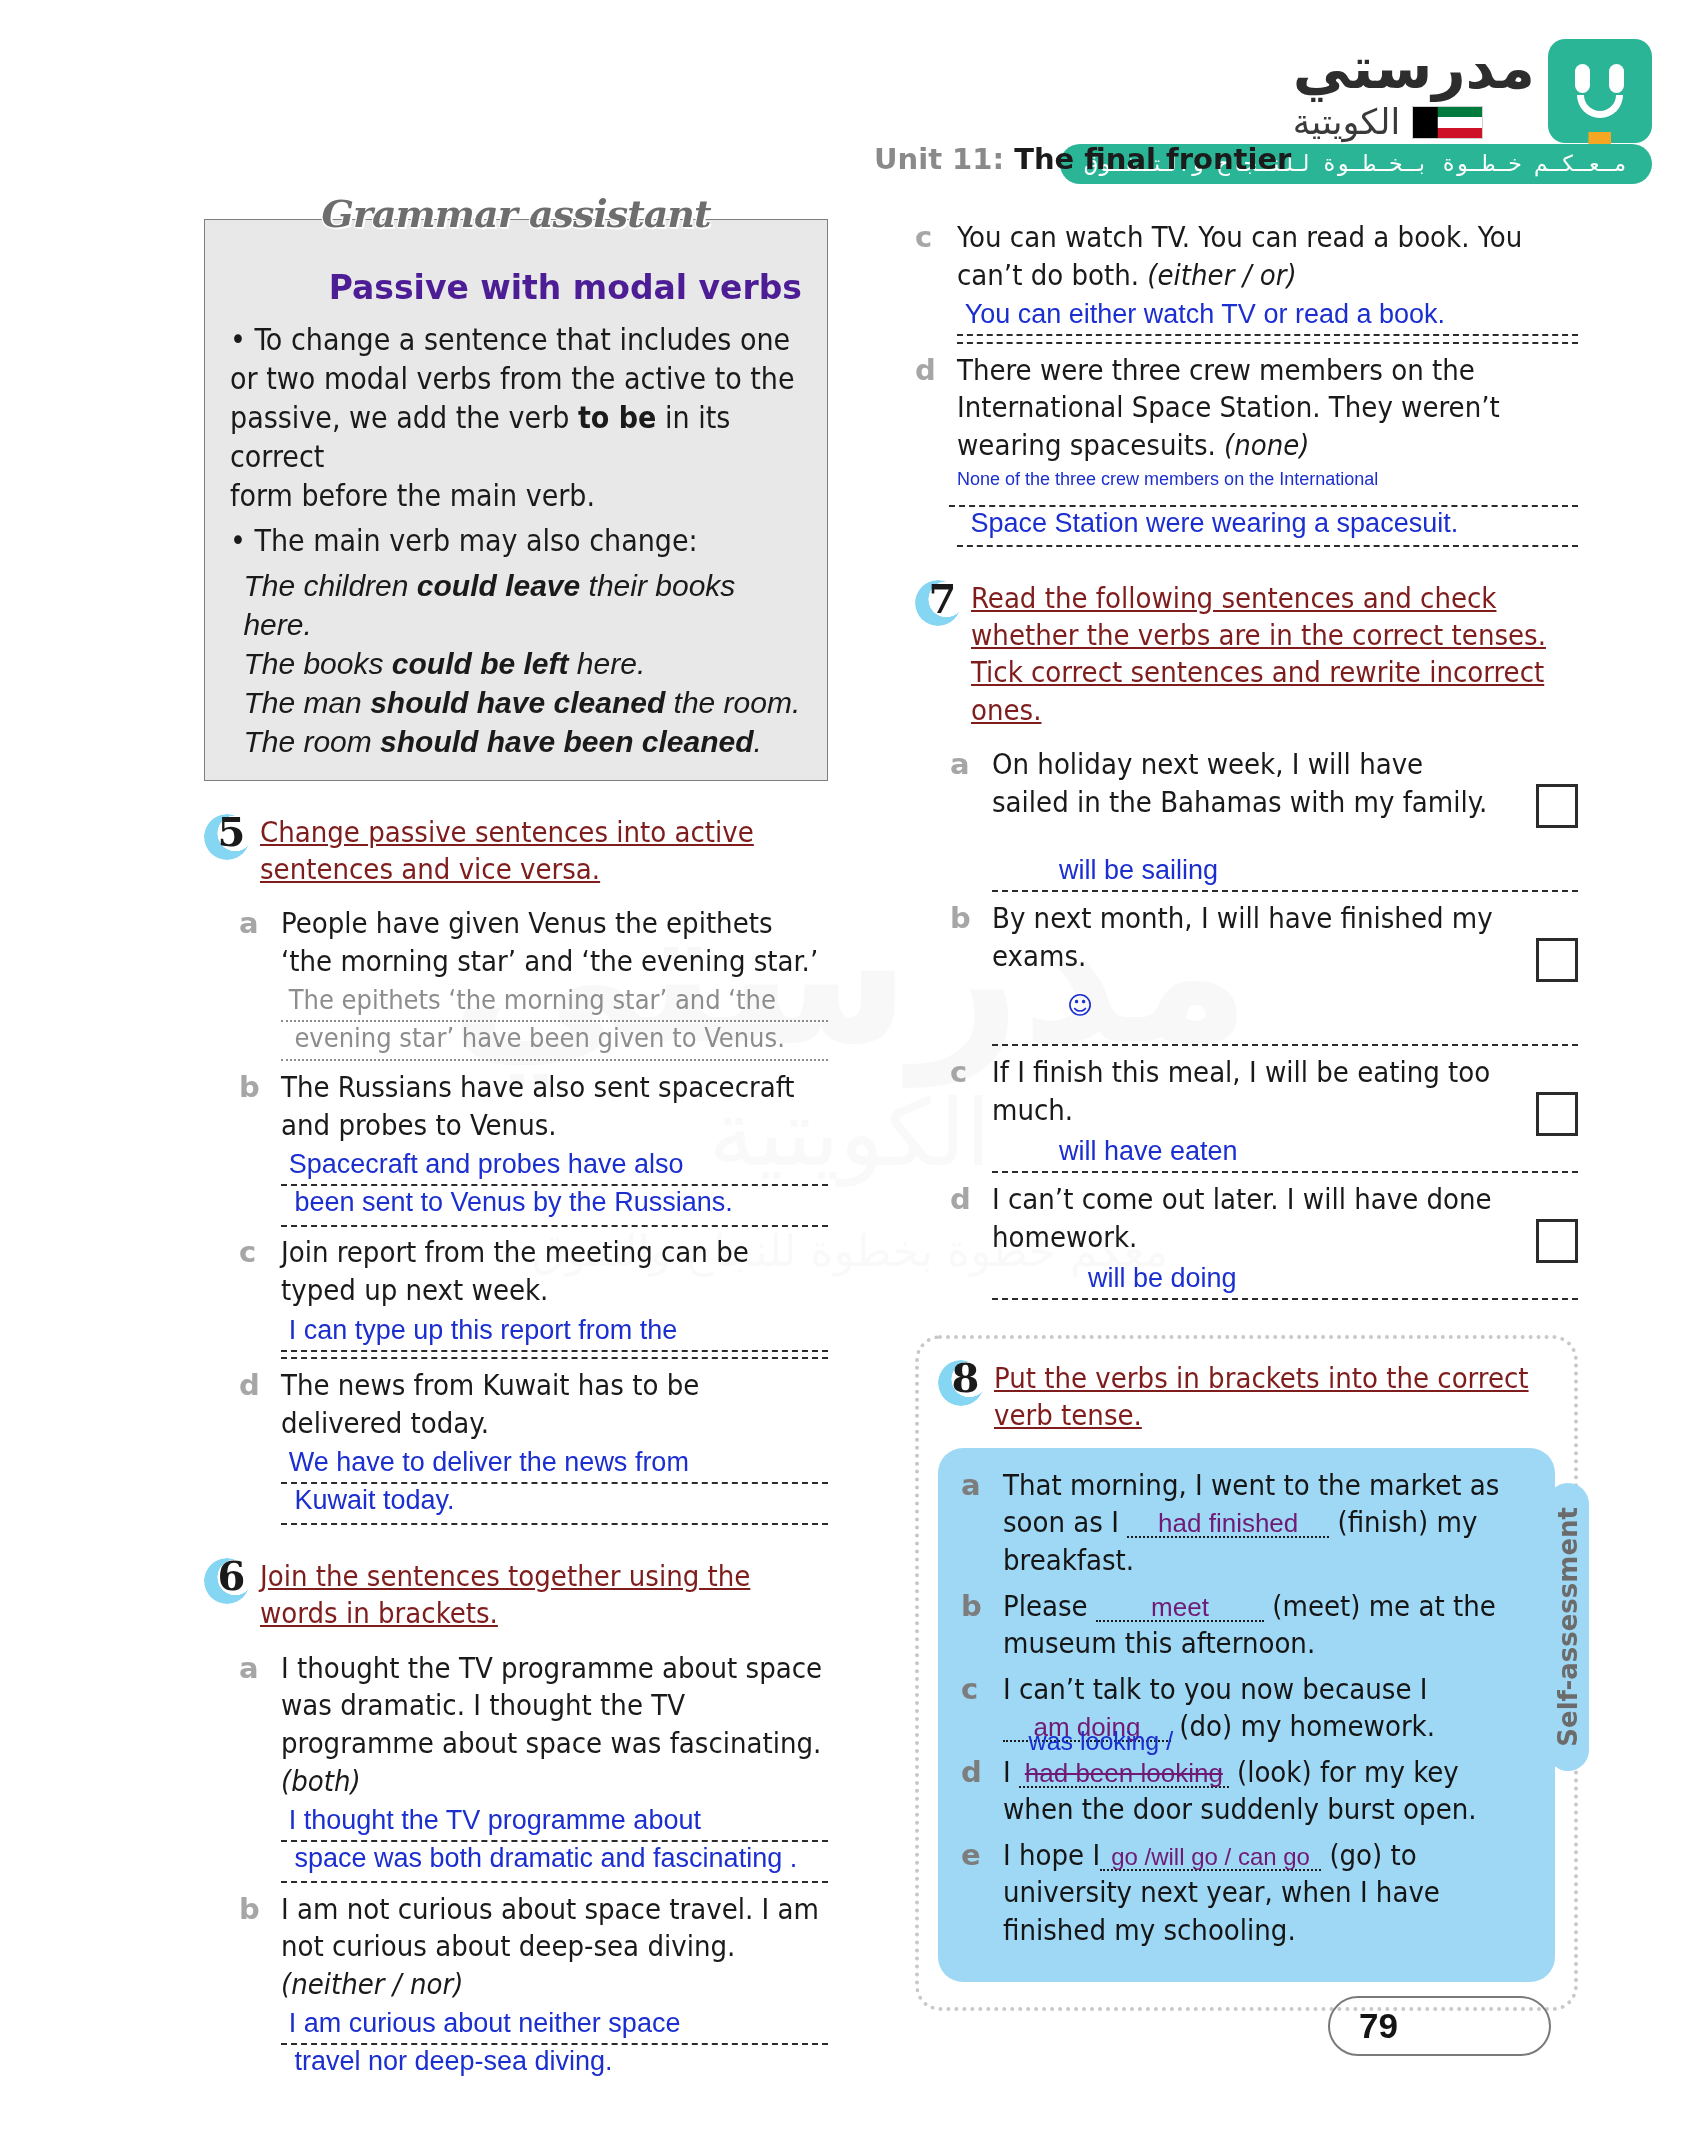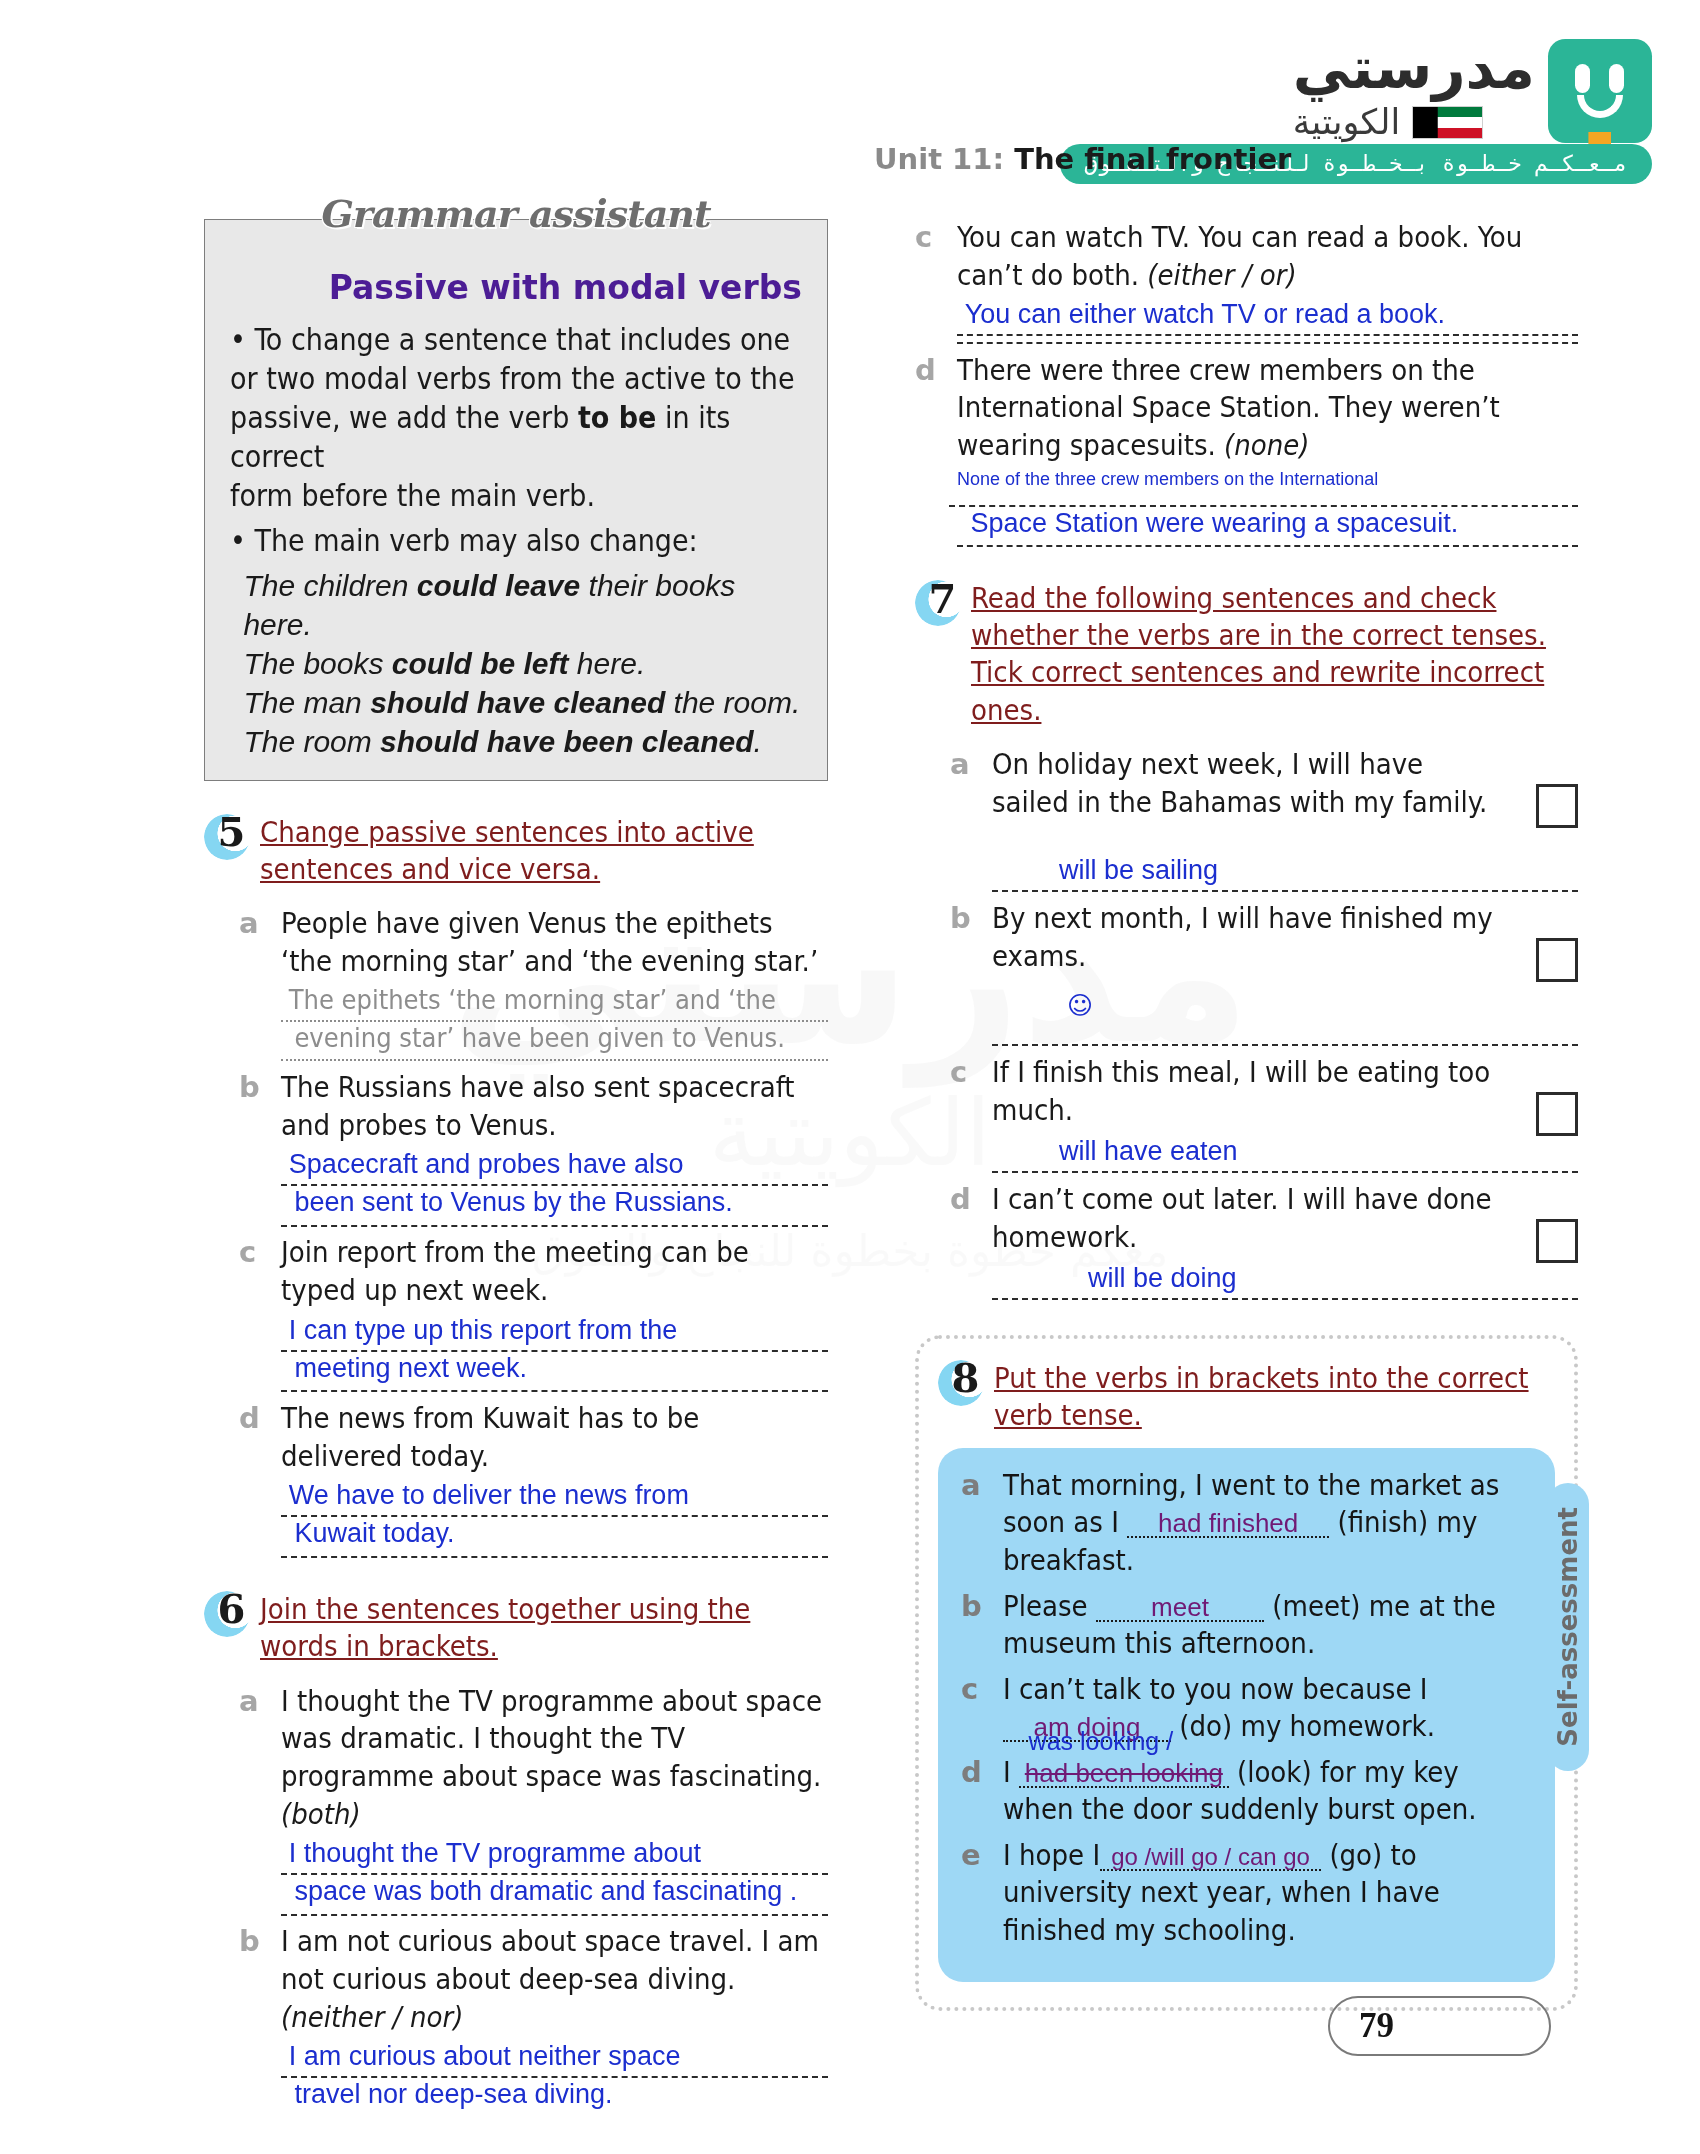--- a/index.html
+++ b/index.html
@@ -262,21 +262,21 @@
   }
 
   
   .page-num {
     position:absolute; left:1328px; top:1996px;
     width:223px; height:60px;
     border:2.9px solid #7a7a7a; border-radius:31px;
     display:flex; align-items:center;
   }
   .page-num span {
-    font-family:Liberation Serif, serif; font-weight:bold;
+    font-family:Liberation Sans, sans-serif; font-weight:bold;
     font-size:35px; color:#141414; padding-left:29px;
   }
 </style>
 </head>
 <body>
 
 <div class="watermark">
   <div class="wm-logo">مدرستي</div>
   <div class="wm-sub">الكويتية</div>
   <div class="wm-tag">معكم خطوة بخطوة للنجاح والتفوق</div>
@@ -374,21 +374,20 @@
             </div>
           </div>
         </div>
 
         <div class="item">
           <div class="item-letter">c</div>
           <div class="item-body">
             <div class="q">Join report from the meeting can be typed up next week.</div>
             <div class="ans-wrap">
               <div class="ans-line"><span class="ans-txt">I can type up this report from the</span></div>
-              <div class="ans-cont">meeting next week.</div>
               <div class="rule-dash"></div>
             </div>
           </div>
         </div>
 
         <div class="item">
           <div class="item-letter">d</div>
           <div class="item-body">
             <div class="q">The news from Kuwait has to be delivered today.</div>
             <div class="ans-wrap">

